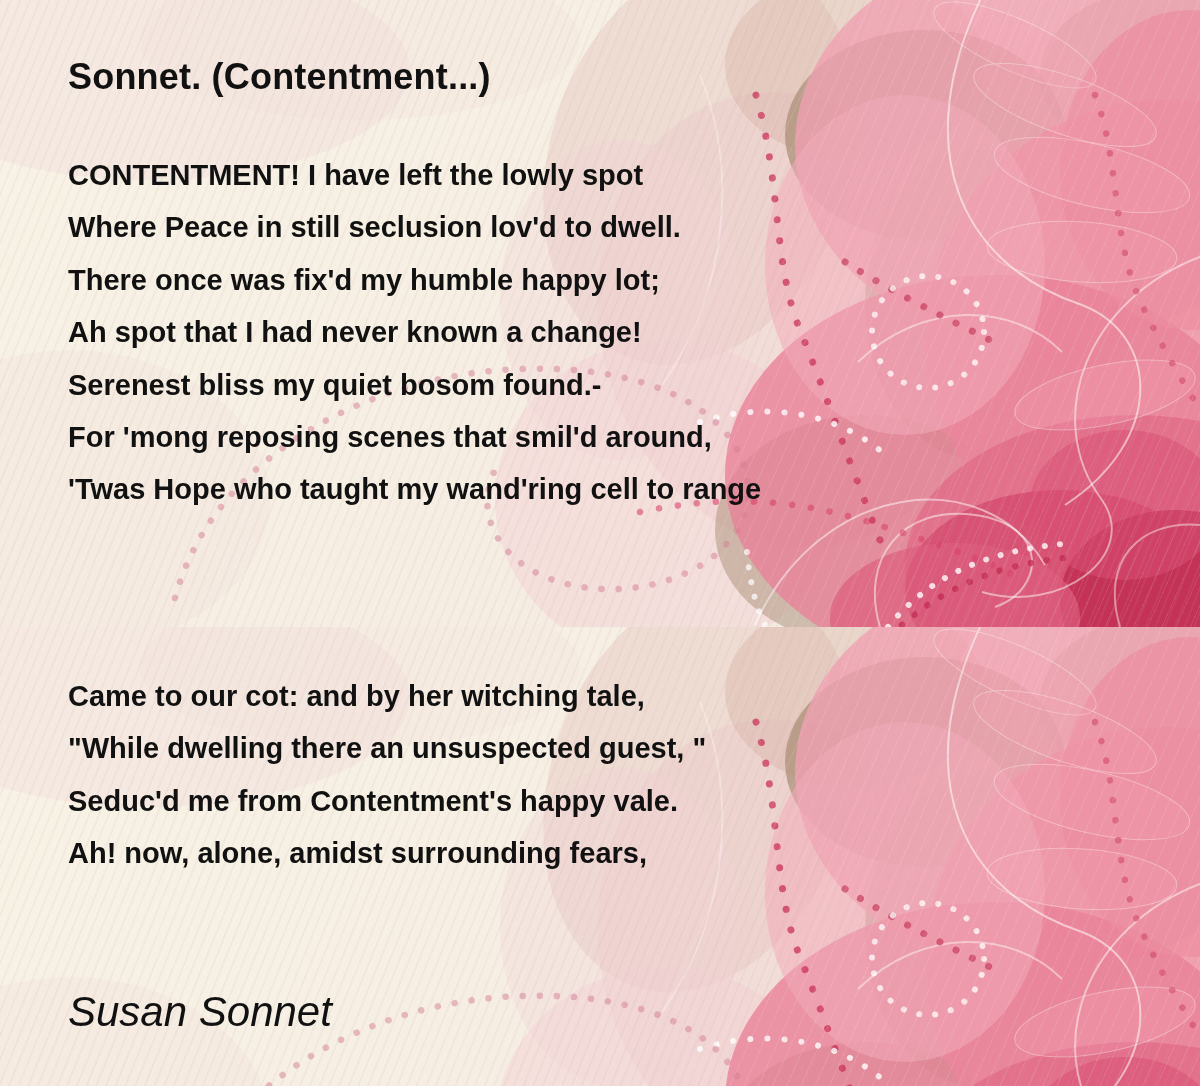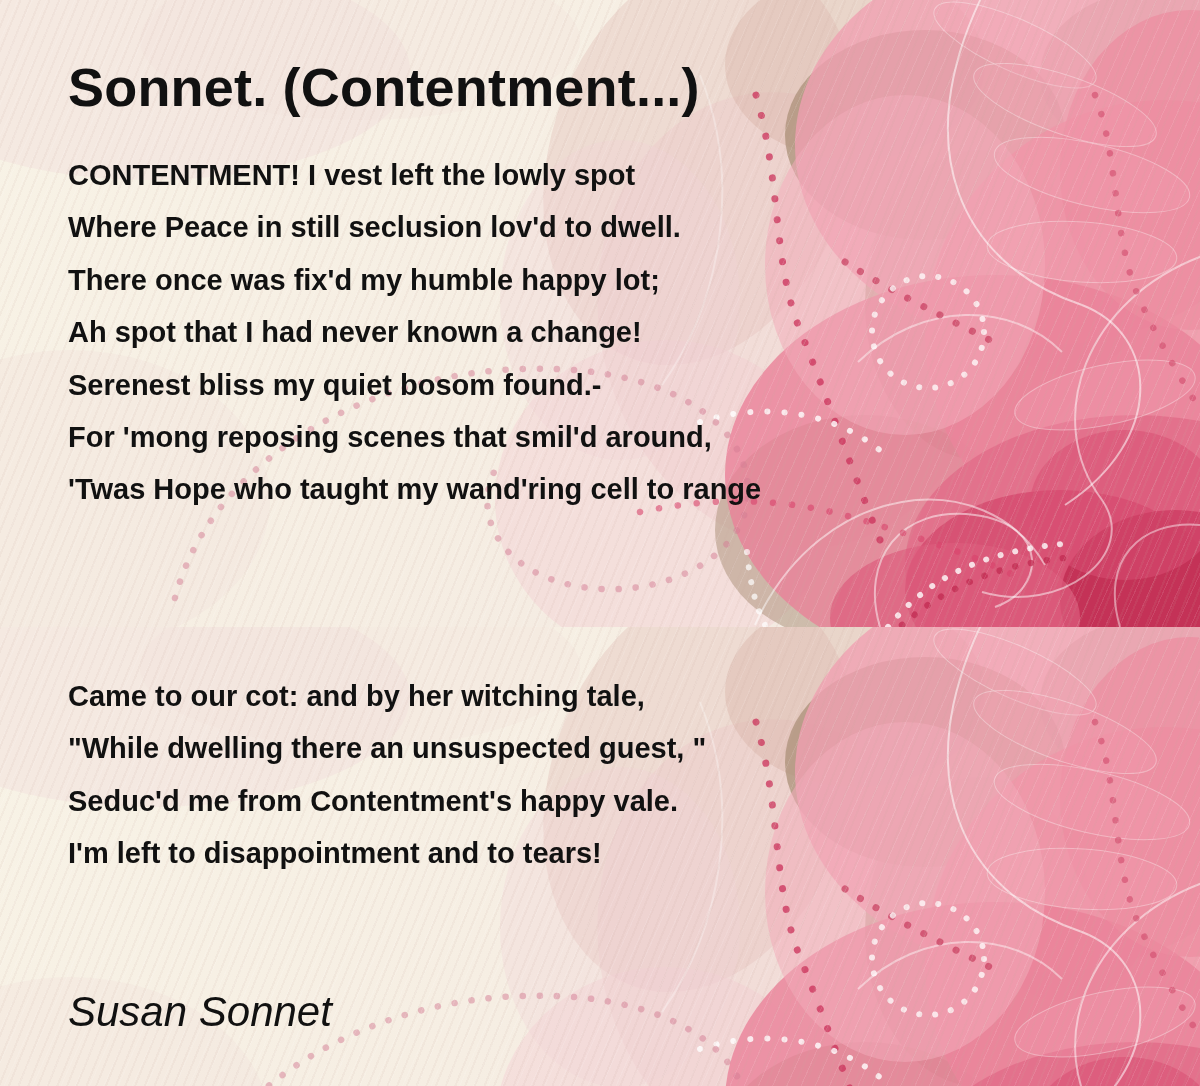--- a/index.html
+++ b/index.html
@@ -37,21 +37,21 @@
     position: absolute;
     inset: 0;
     color: #111111;
   }
 
   .poem-title {
     position: absolute;
     left: 68px;
     top: 56px;
     margin: 0;
-    font-size: 54px;
+    font-size: 36px;
     font-weight: bold;
     letter-spacing: 0.2px;
     white-space: nowrap;
   }
 
   .stanza {
     position: absolute;
     left: 68px;
     font-size: 29px;
     font-weight: bold;
@@ -156,31 +156,31 @@
       <use href="#tile"></use>
     </svg>
   </svg>
 
   <div class="texture"></div>
 
   <div class="content">
     <h1 class="poem-title">Sonnet. (Contentment...)</h1>
 
     <div class="stanza stanza-1">
-      <div class="line">CONTENTMENT! I vest left the lowly spot</div>
+      <div class="line">CONTENTMENT! I have left the lowly spot</div>
       <div class="line">Where Peace in still seclusion lov'd to dwell.</div>
       <div class="line">There once was fix'd my humble happy lot;</div>
       <div class="line">Ah spot that I had never known a change!</div>
       <div class="line">Serenest bliss my quiet bosom found.-</div>
       <div class="line">For 'mong reposing scenes that smil'd around,</div>
       <div class="line">'Twas Hope who taught my wand'ring cell to range</div>
     </div>
 
     <div class="stanza stanza-2">
       <div class="line">Came to our cot: and by her witching tale,</div>
       <div class="line">"While dwelling there an unsuspected guest, "</div>
       <div class="line">Seduc'd me from Contentment's happy vale.</div>
-      <div class="line">I'm left to disappointment and to tears!</div>
+      <div class="line">Ah! now, alone, amidst surrounding fears,</div>
     </div>
 
     <div class="poem-author">Susan Sonnet</div>
   </div>
 </div>
 
 </body></html>

